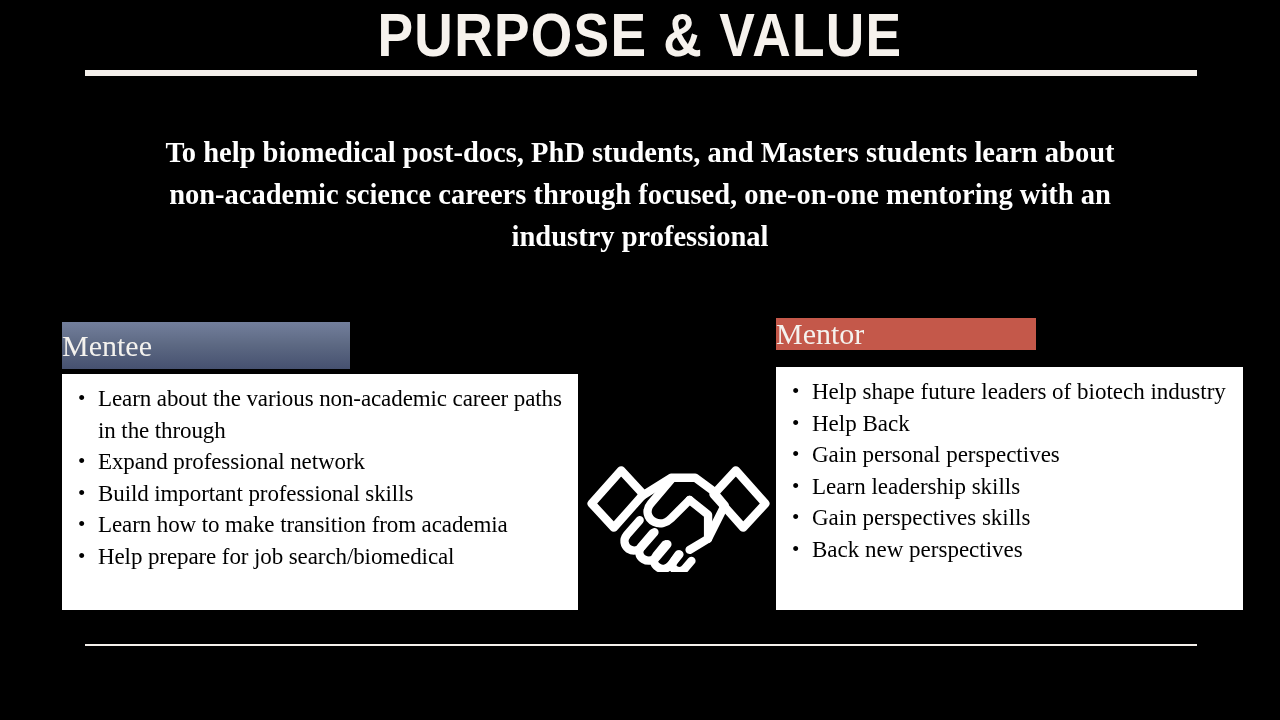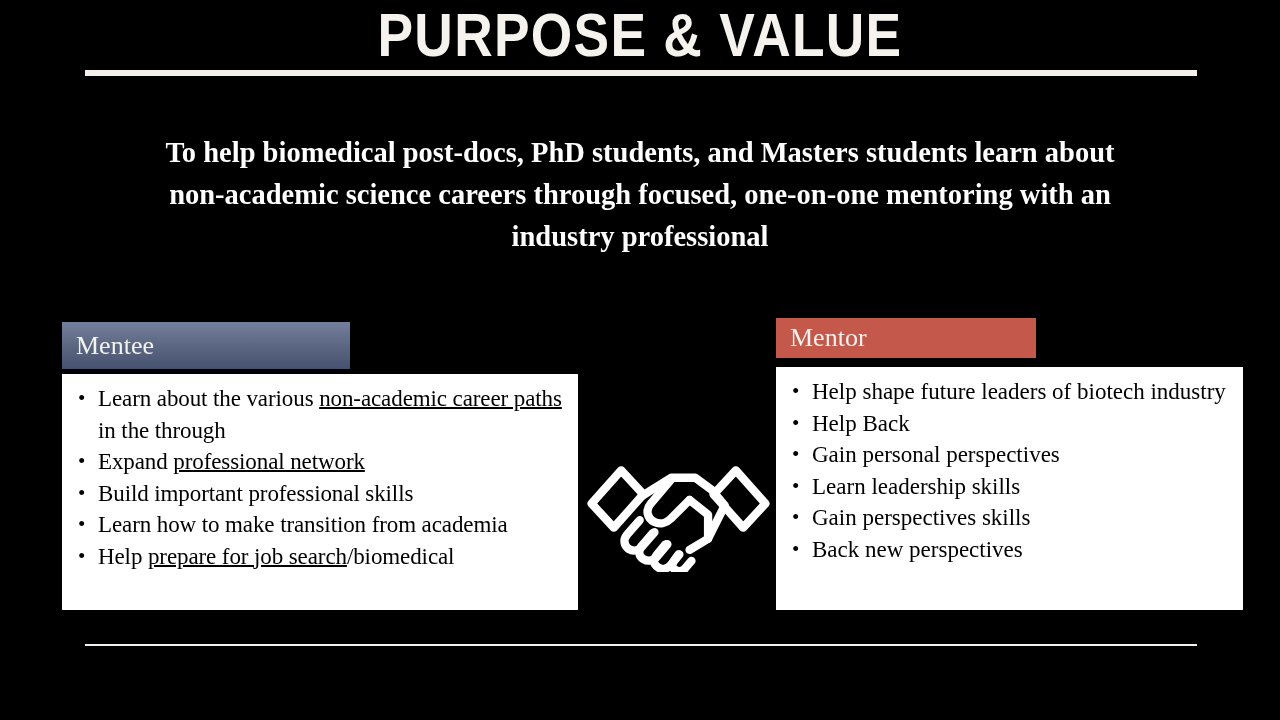--- a/index.html
+++ b/index.html
@@ -35,24 +35,23 @@
     color:#FFFFFF;
     font-weight:700;
     font-size:30px;
     line-height:42px;
     transform:scaleX(0.95);
     transform-origin:center top;
   }
   .card-header {
     position:absolute;
     color:#F4F2EE;
-    font-size:26px;
+    font-size:30px;
     line-height:1;
     display:flex; align-items:center;
-    padding-left:14px;
   }
   .card-body {
     position:absolute;
     background:#FFFFFF;
     color:#000000;
     padding:9px 10px 6px 10px;
   }
   .bullet-row {
     display:flex;
     align-items:flex-start;
@@ -60,35 +59,35 @@
     line-height:31.5px;
   }
   .bullet-dot {
     width:26px; flex:0 0 26px;
     text-align:left;
     padding-left:6px;
     font-size:21px;
     line-height:31.5px;
   }
   .bullet-text { flex:1 1 auto; }
-  .u { text-decoration:underline; text-underline-offset:1px; }
+  .u { text-underline-offset:1px; }
 
   
   #mentee-header {
     left:62px; top:322px; width:288px; height:47px;
     background:linear-gradient(to bottom,#737F9C 0%,#5D6983 48%,#465170 100%);
   }
   #mentee-body {
     left:62px; top:374px; width:516px; height:236px;
   }
   #mentee-body .bullet-text { letter-spacing:-0.1px; }
 
   
   #mentor-header {
-    left:776px; top:318px; width:260px; height:40px;
+    left:776px; top:318px; width:260px; height:32px;
     background:#C4584A;
   }
   #mentor-body {
     left:776px; top:367px; width:467px; height:243px;
   }
 
   
   #handshake-icon {
     position:absolute; left:586px; top:450px; width:185px; height:122px;
   }

